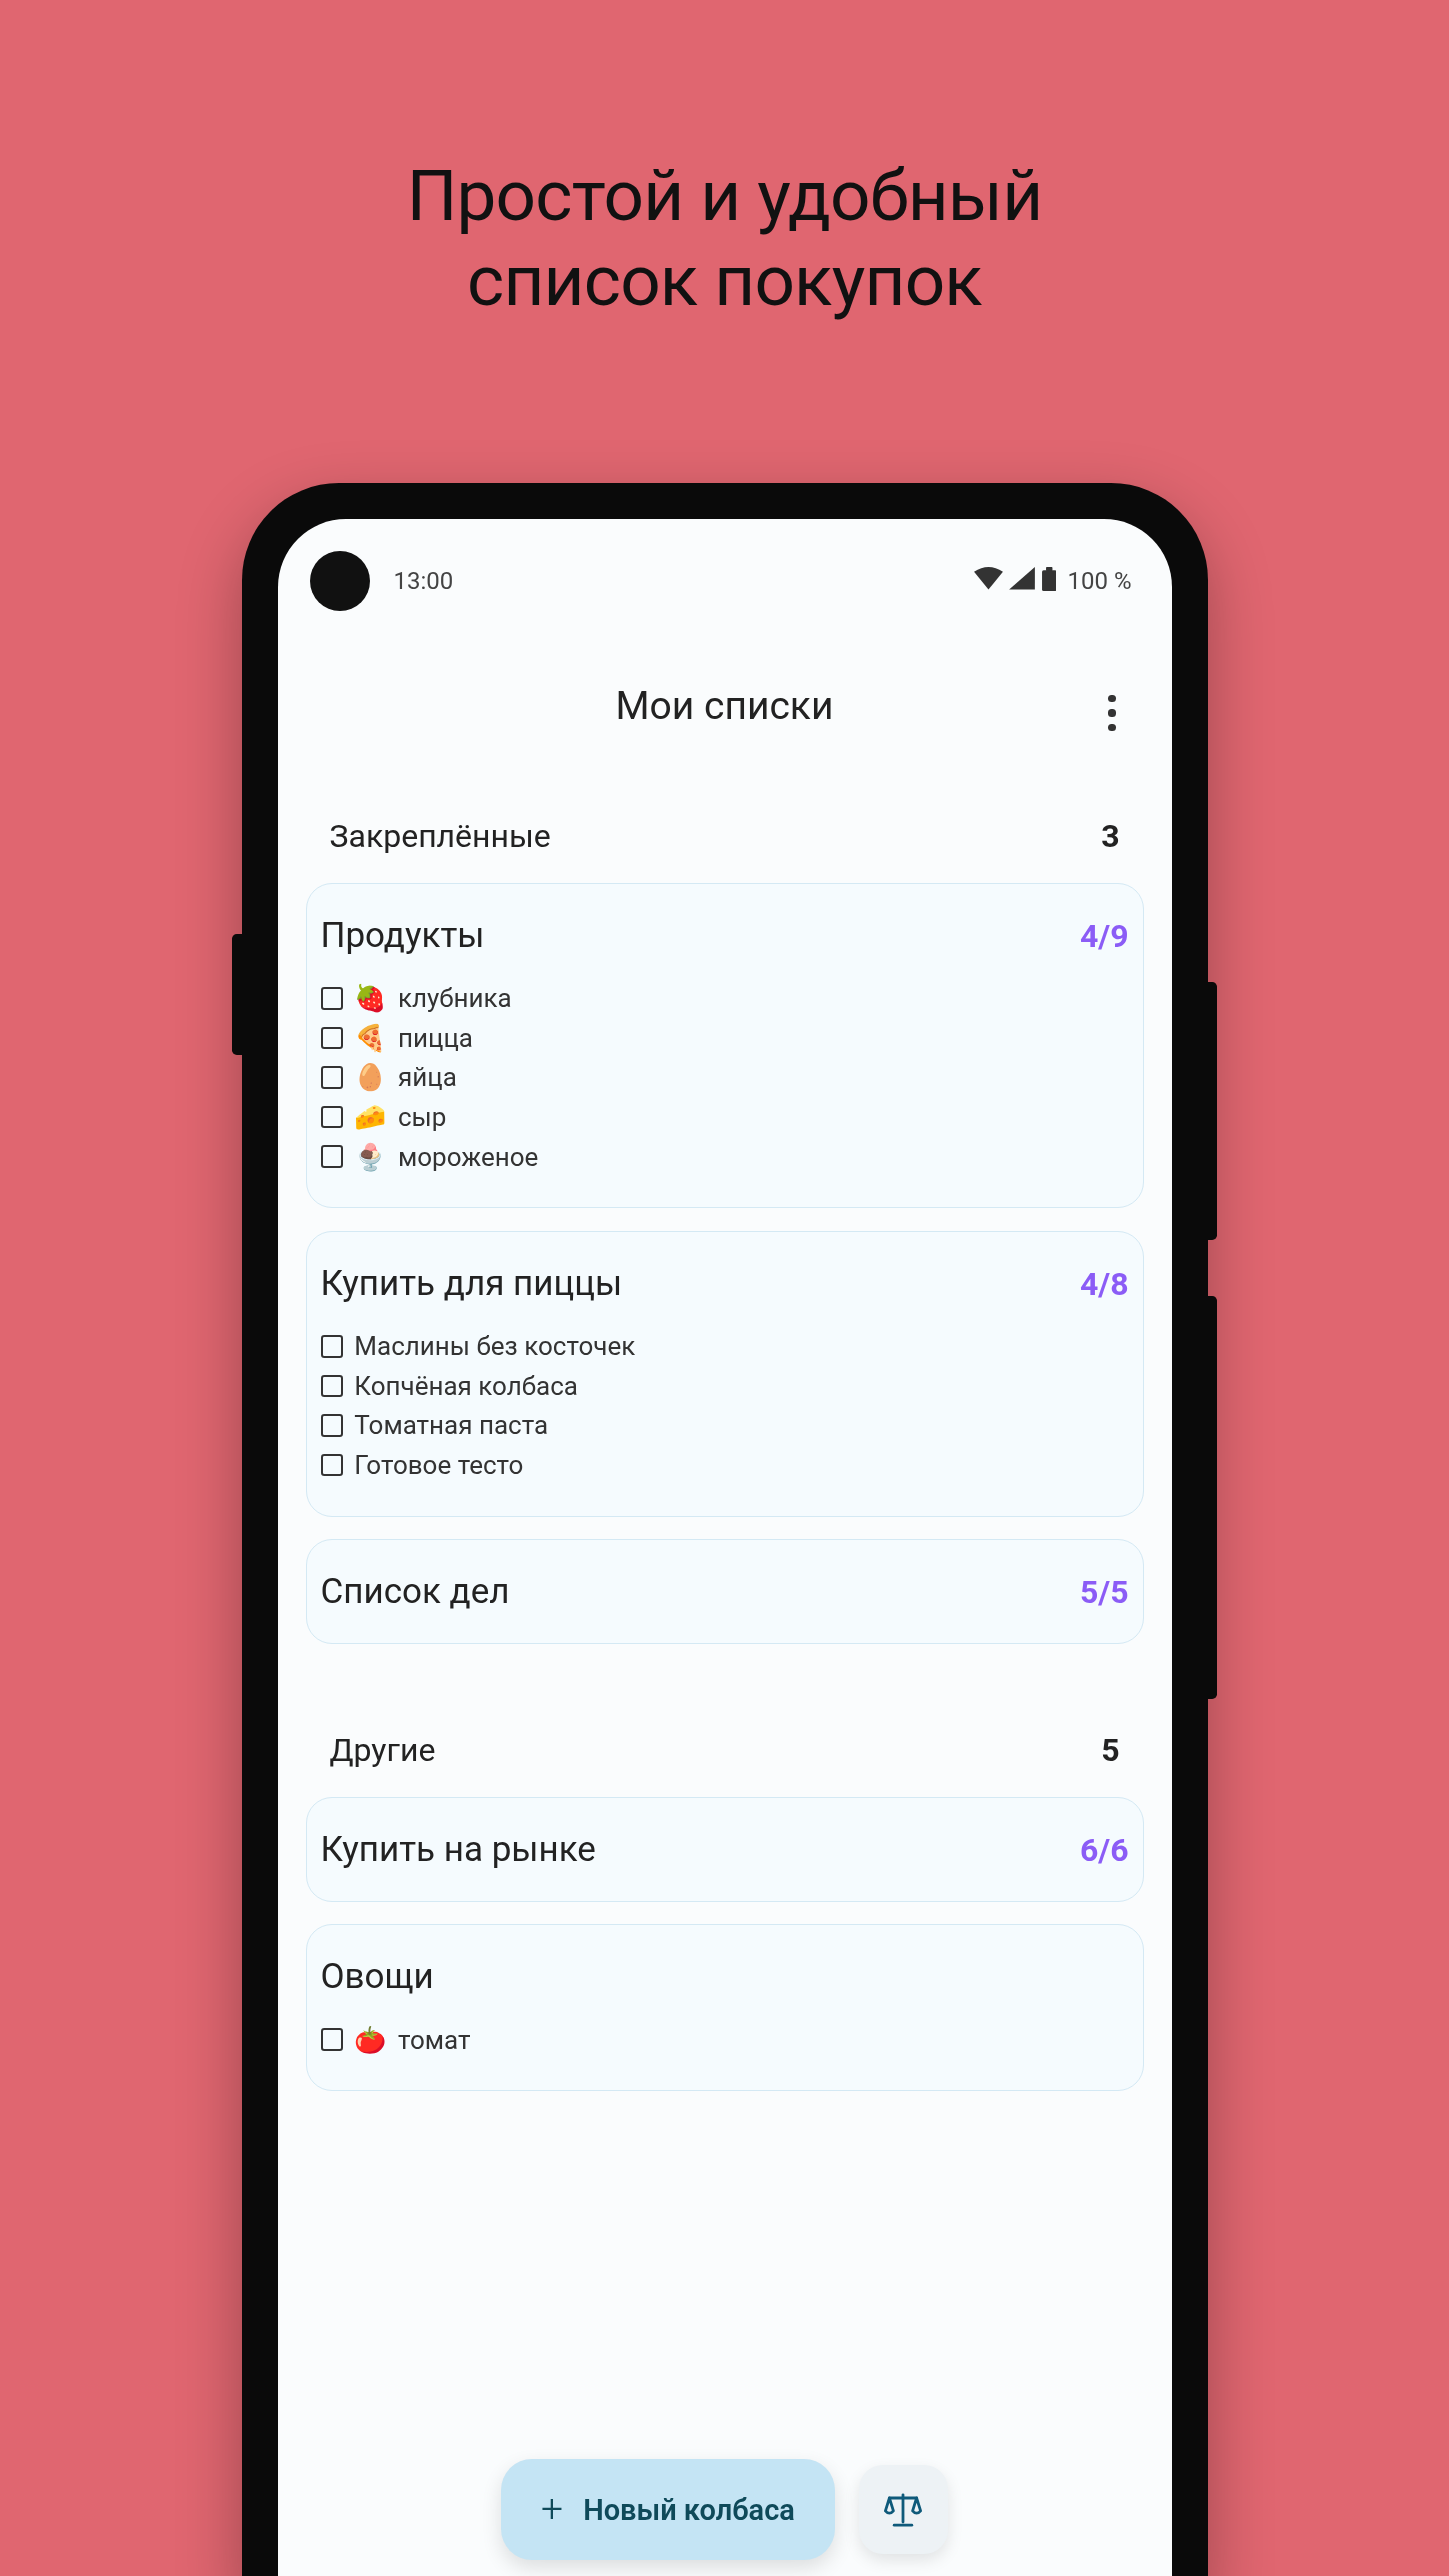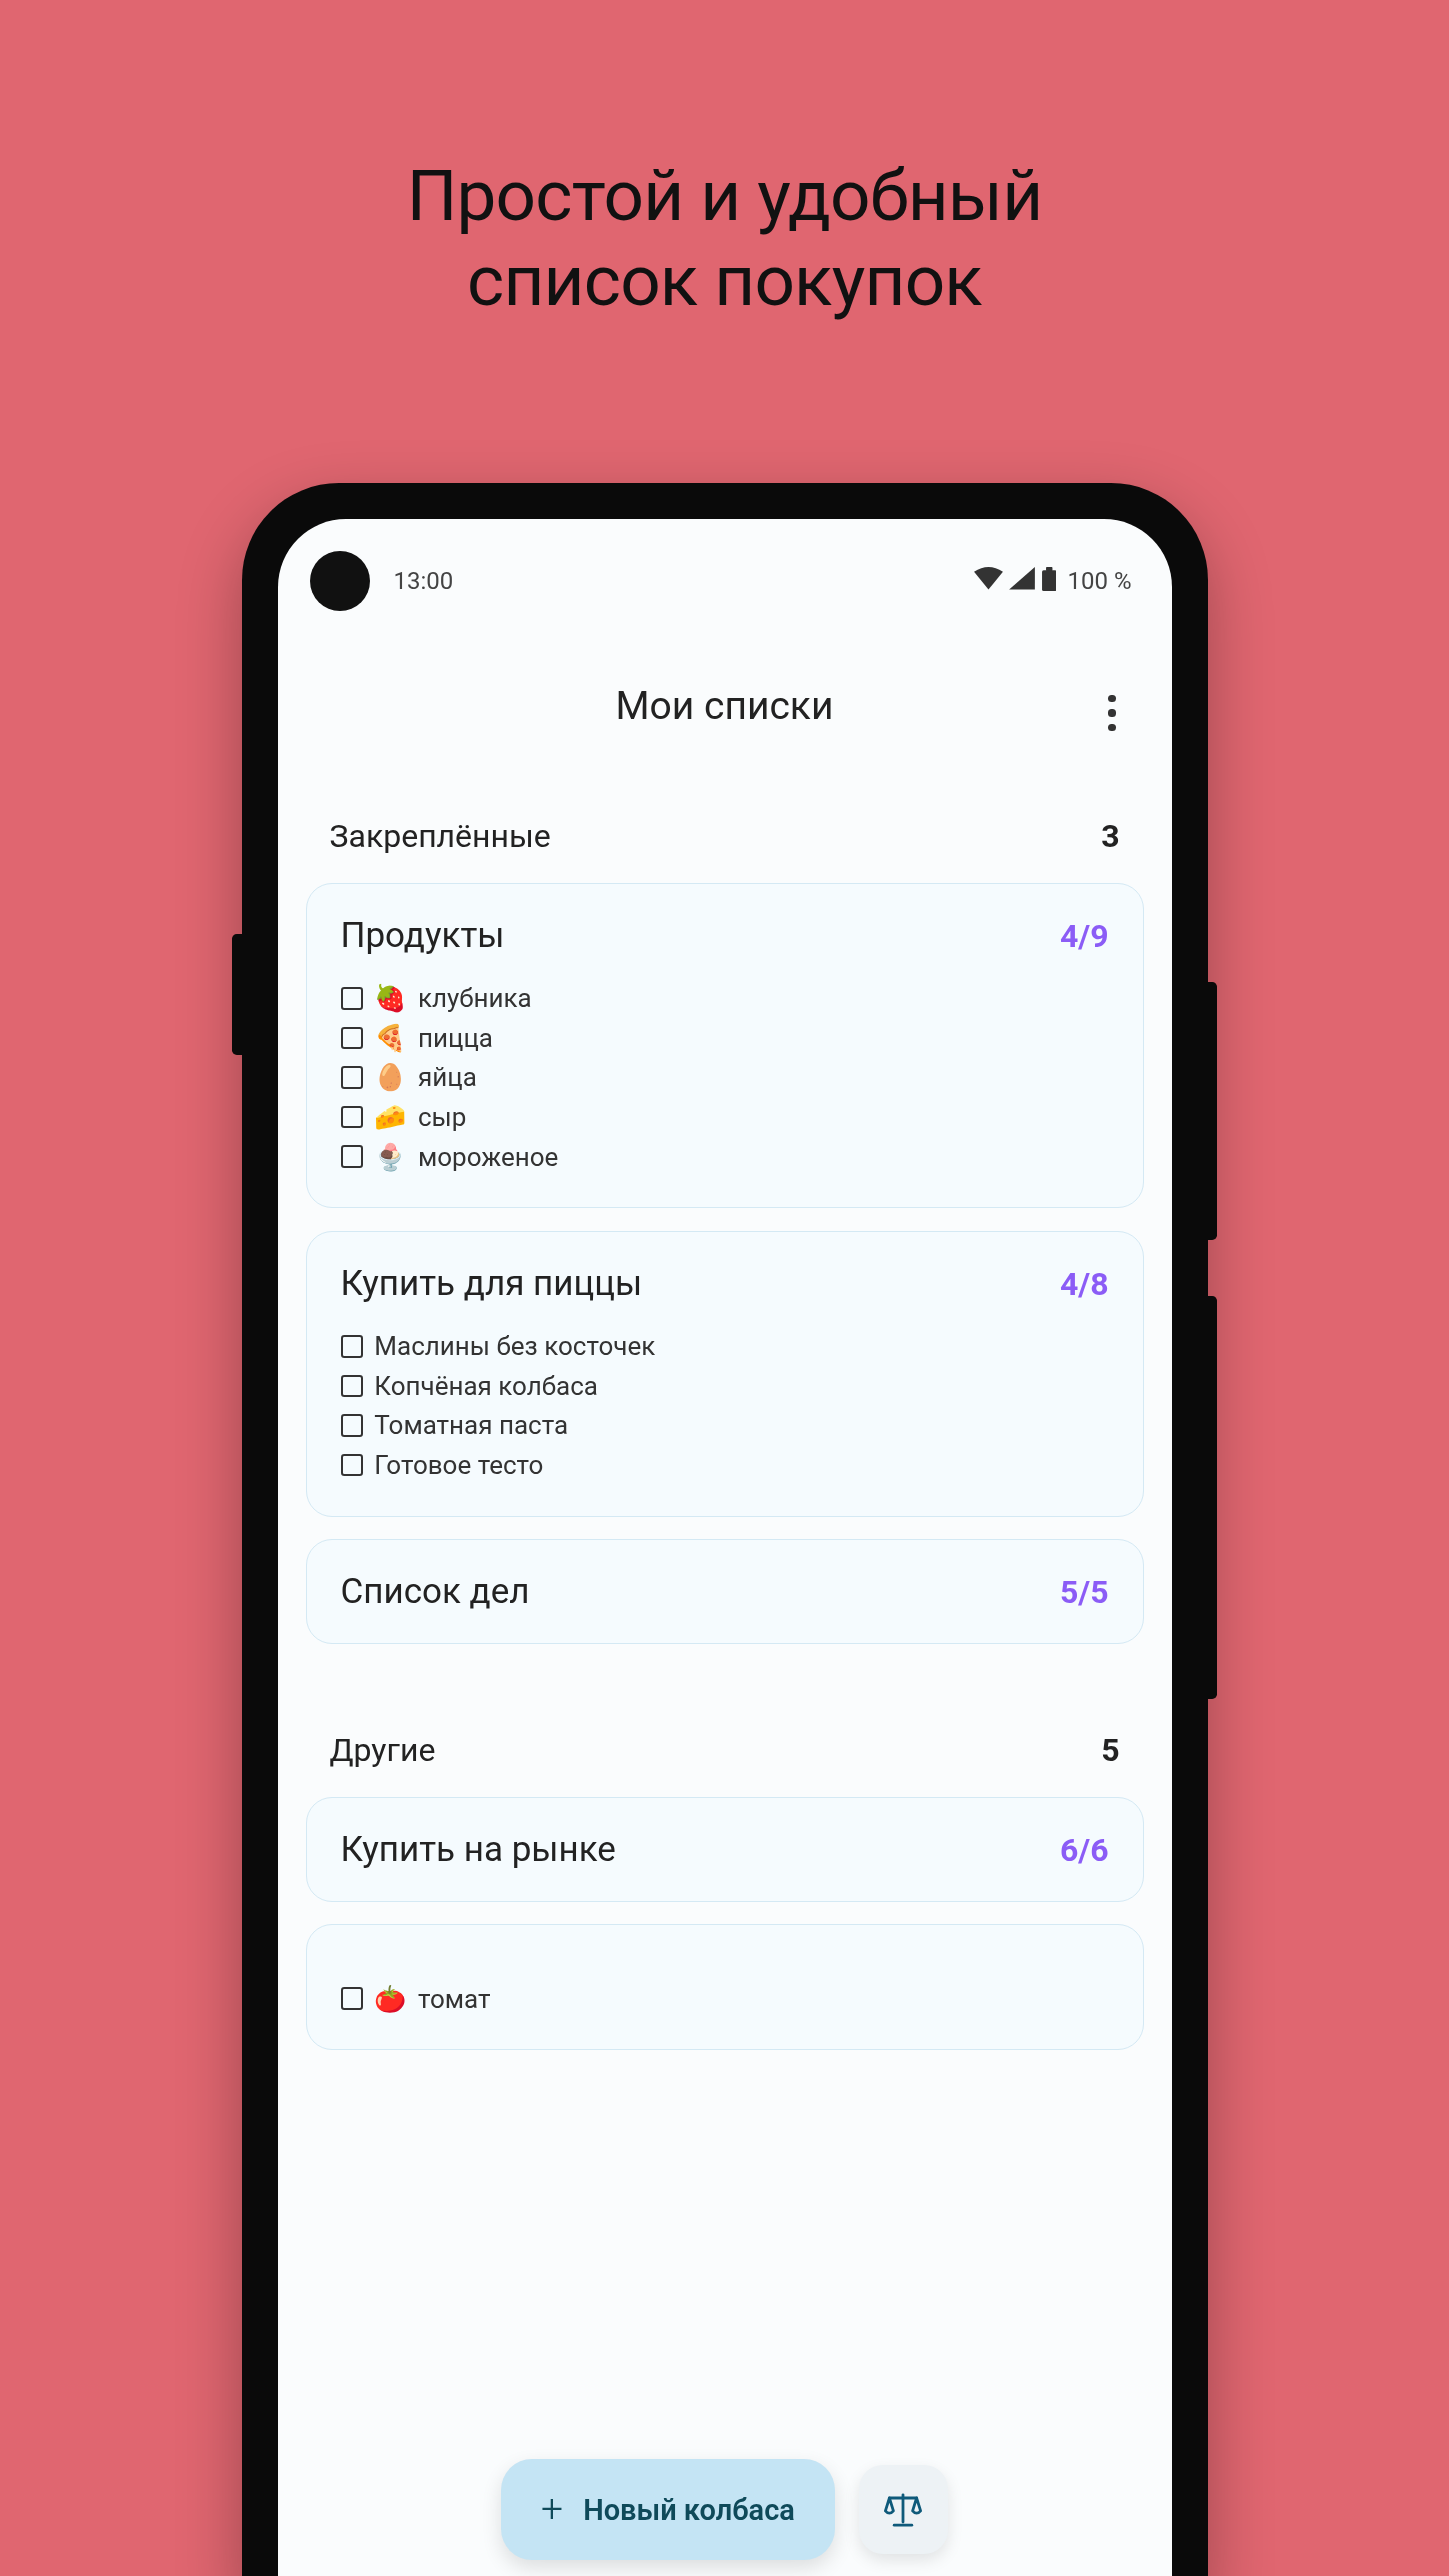--- a/index.html
+++ b/index.html
@@ -114,21 +114,21 @@
       align-items: center;
       padding: 64px 24px 28px 24px;
       font-size: 32px;
       color: #222;
     }
     .section-header .count { font-weight: 700; }
     .card {
       background: #f5fbfe;
       border: 1.6px solid #d4e9f4;
       border-radius: 26px;
-      padding: 31px 34px;
+      padding: 31px 14px;
       margin-bottom: 22.5px;
     }
     .card-header {
       display: flex;
       justify-content: space-between;
       align-items: baseline;
     }
     .card-title {
       font-size: 35px;
       font-weight: 400;
@@ -316,20 +316,23 @@
           <span>Другие</span>
           <span class="count">5</span>
         </div>
         <div class="card">
           <div class="card-header">
             <span class="card-title">Купить на рынке</span>
             <span class="card-progress">6/6</span>
           </div>
         </div>
         <div class="card">
+          <div class="card-header">
+            <span class="card-title">Овощи</span>
+          </div>
           <div class="card-items">
             <div class="item-row">
               <span class="checkbox"></span>
               <span class="item-emoji">🍅</span>
               <span>томат</span>
             </div>
           </div>
         </div>
       </div>
 

